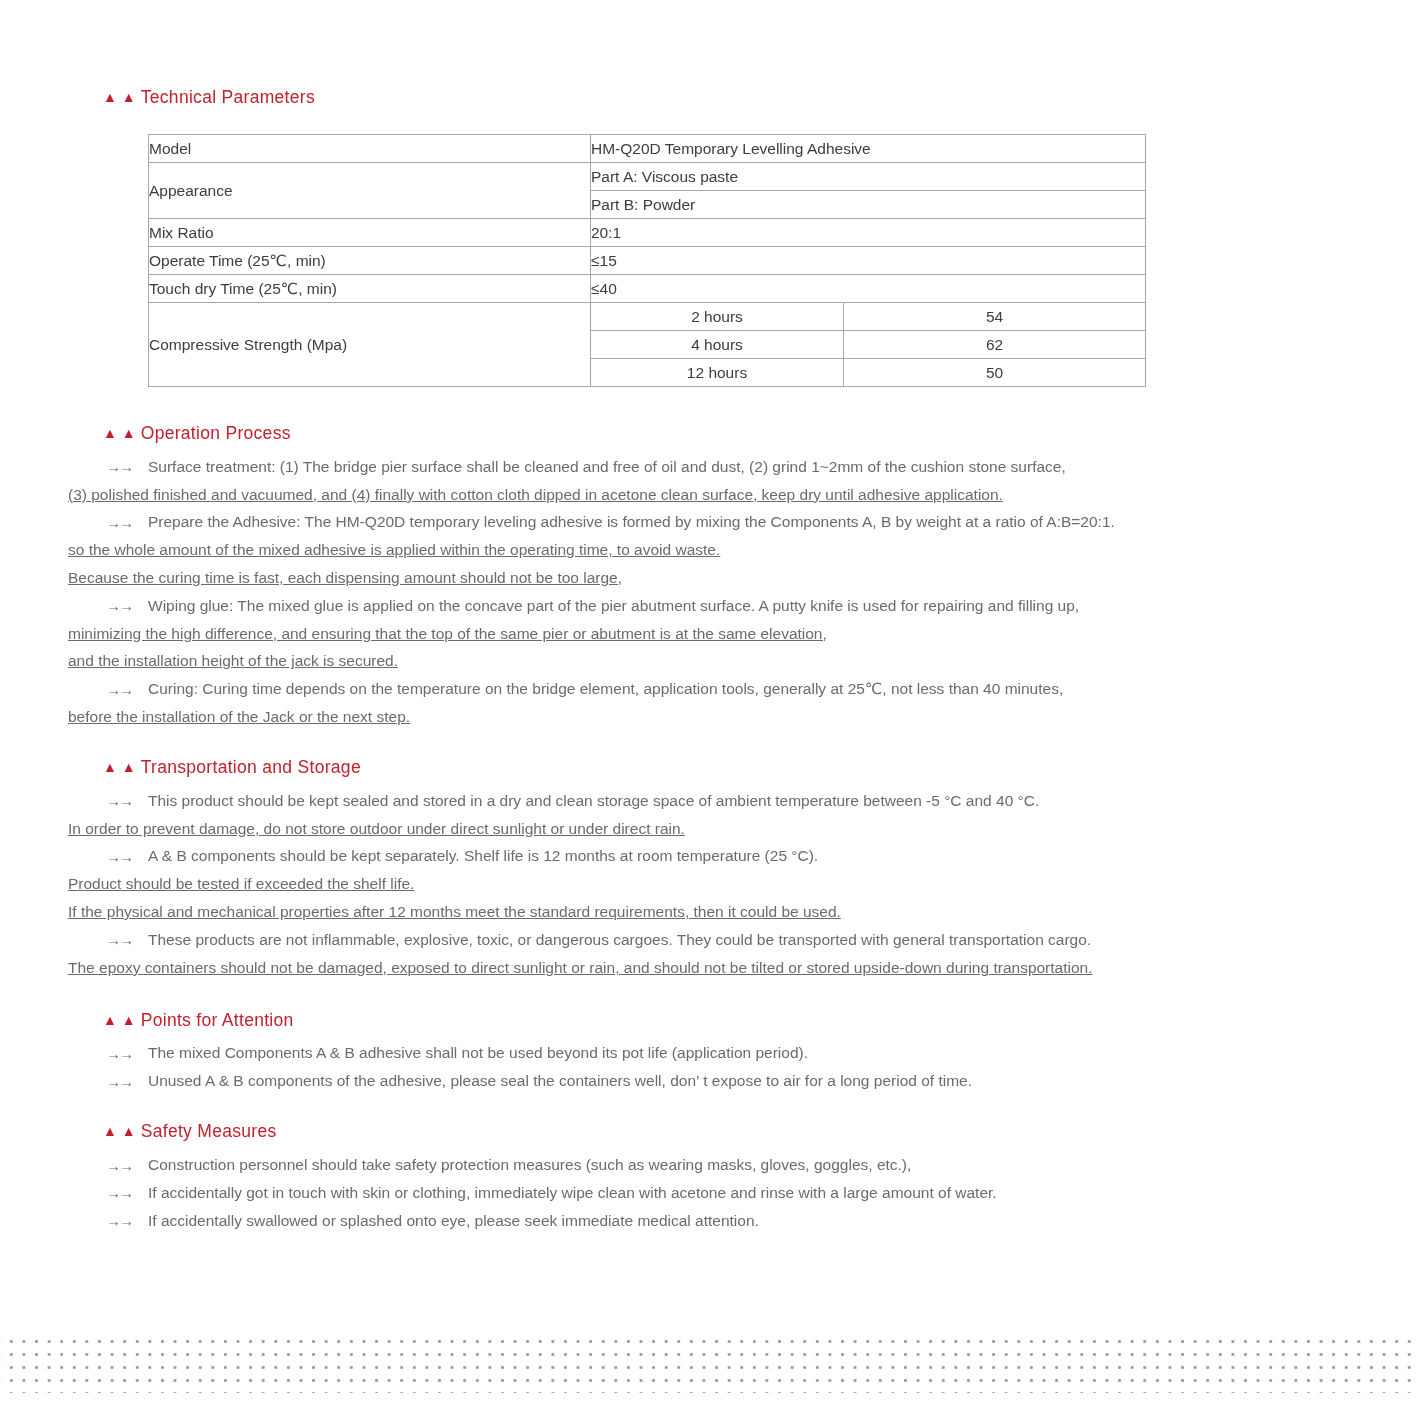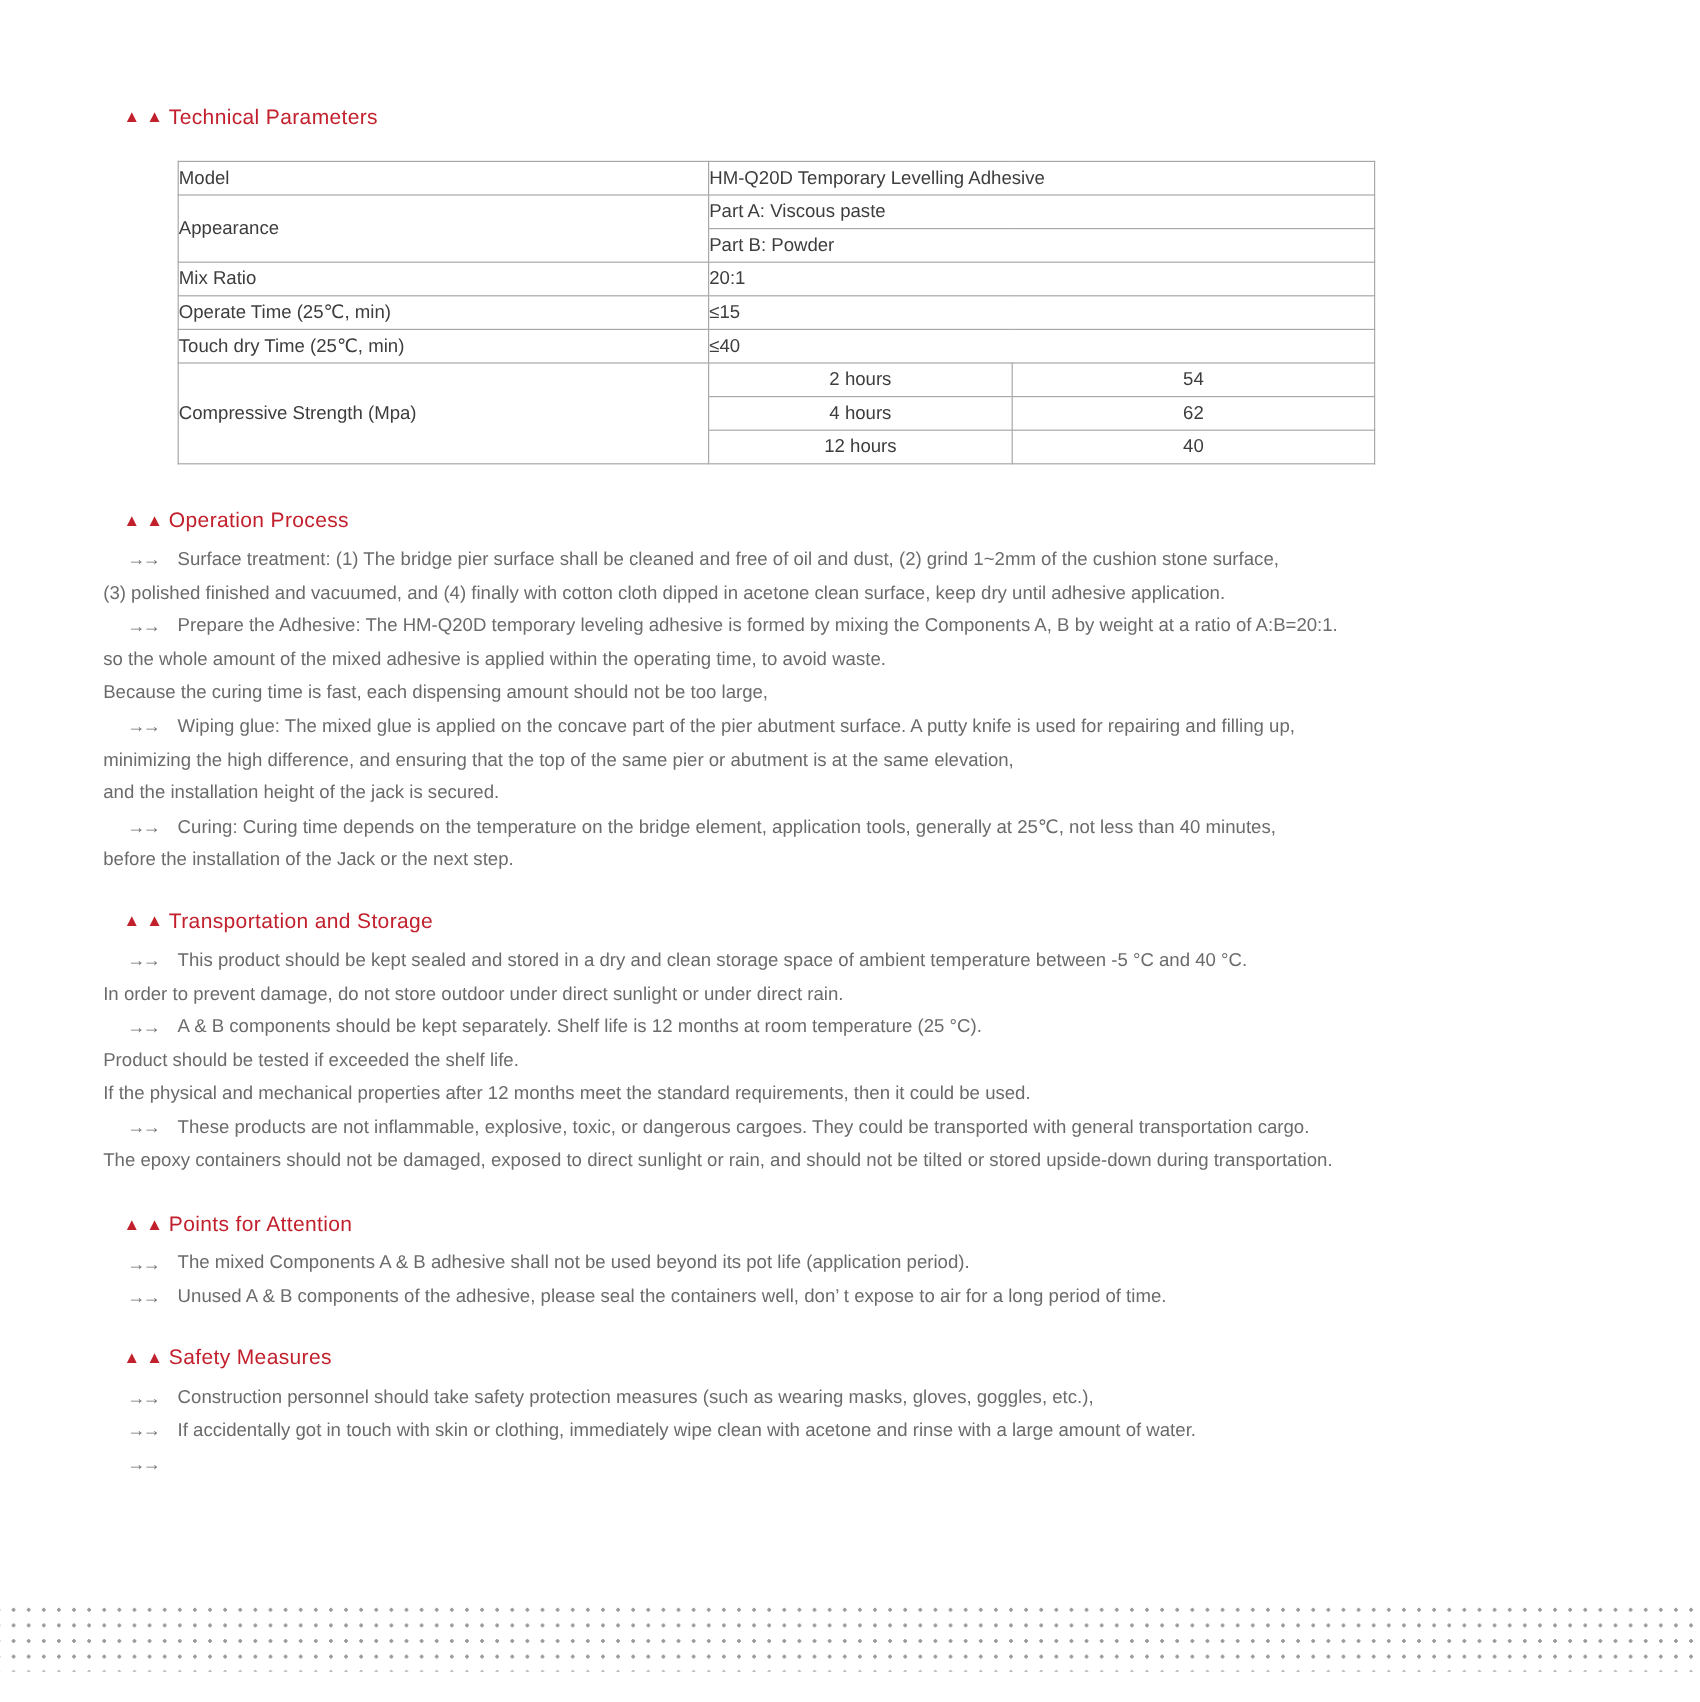--- a/index.html
+++ b/index.html
@@ -27,21 +27,21 @@
   td.lab  { padding-left:37px; text-align:left; }
   td.val  { padding-left:78px; text-align:left; }
   td.ctime{ text-align:center; }
   td.cval { text-align:center; }
 
   
   .lines { margin-top:10px; }
   .line { display:flex; align-items:center; height:27.8px; margin-left:106px;
           color:#6b6b6b; font-size:15.5px; white-space:nowrap; }
   .line .arrow { width:42px; flex:0 0 42px; font-size:15px; letter-spacing:-2px; color:#6f6f6f; }
-  .line.cont { margin-left:86px; }
+  .line.cont { margin-left:68px;text-decoration:underline; }
   .gap-op     { margin-top:36px; }
   .gap-sect   { margin-top:26px; }
   .gap-sect2  { margin-top:28px; }
 
   
   .dots {
     position:absolute; left:0; top:1331px; width:1417px; height:62px;
     background-image:radial-gradient(circle, #9b9b9b 1.35px, rgba(155,155,155,0) 1.5px);
     background-size:12.6px 13px;
     background-position:5px 4px;
@@ -91,21 +91,21 @@
       <td class="lab" rowspan="3">Compressive Strength (Mpa)</td>
       <td class="ctime">2 hours</td>
       <td class="cval">54</td>
     </tr>
     <tr>
       <td class="ctime">4 hours</td>
       <td class="cval">62</td>
     </tr>
     <tr>
       <td class="ctime">12 hours</td>
-      <td class="cval">40</td>
+      <td class="cval">50</td>
     </tr>
   </tbody>
     </table>
 
   <div class="heading gap-op">
     <span class="tri">▲▲</span>
     <span class="htext">Operation Process</span>
   </div>
   <div class="lines">
     <div class="line">
@@ -198,17 +198,18 @@
     <div class="line">
         <span class="arrow">→→</span>
         <span>Construction personnel should take safety protection measures (such as wearing masks, gloves, goggles, etc.),</span>
       </div>
     <div class="line">
         <span class="arrow">→→</span>
         <span>If accidentally got in touch with skin or clothing, immediately wipe clean with acetone and rinse with a large amount of water.</span>
       </div>
     <div class="line">
         <span class="arrow">→→</span>
+        <span>If accidentally swallowed or splashed onto eye, please seek immediate medical attention.</span>
       </div>
   </div>
 
   <div class="dots"></div>
 </div>
 
 </body></html>

